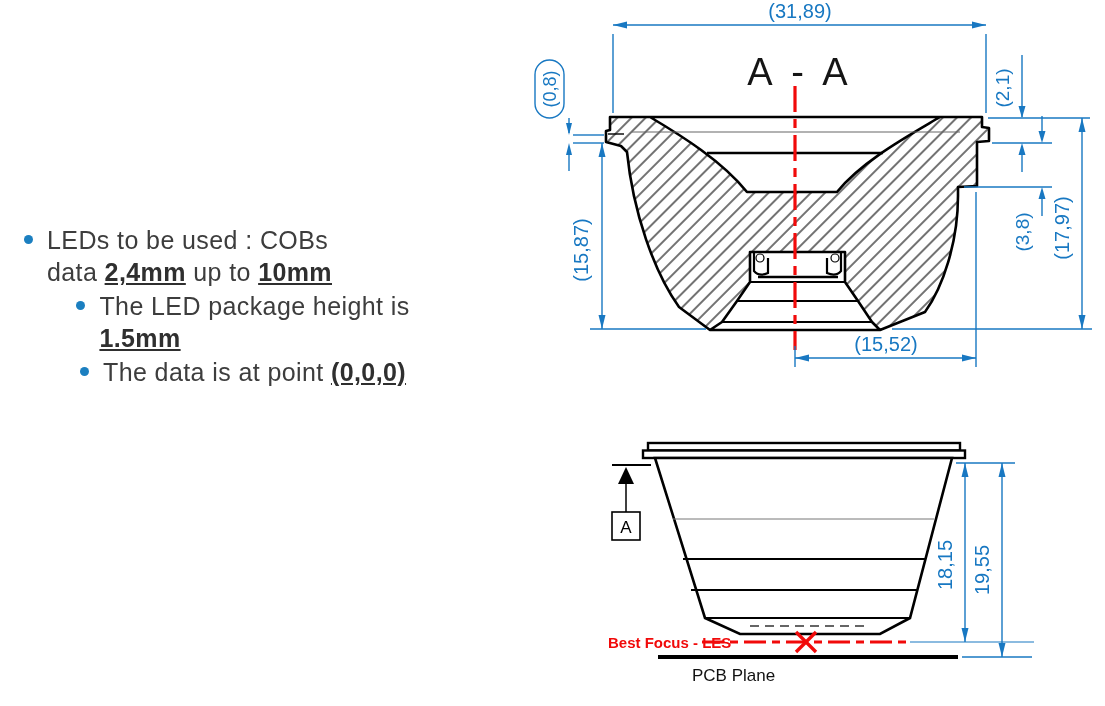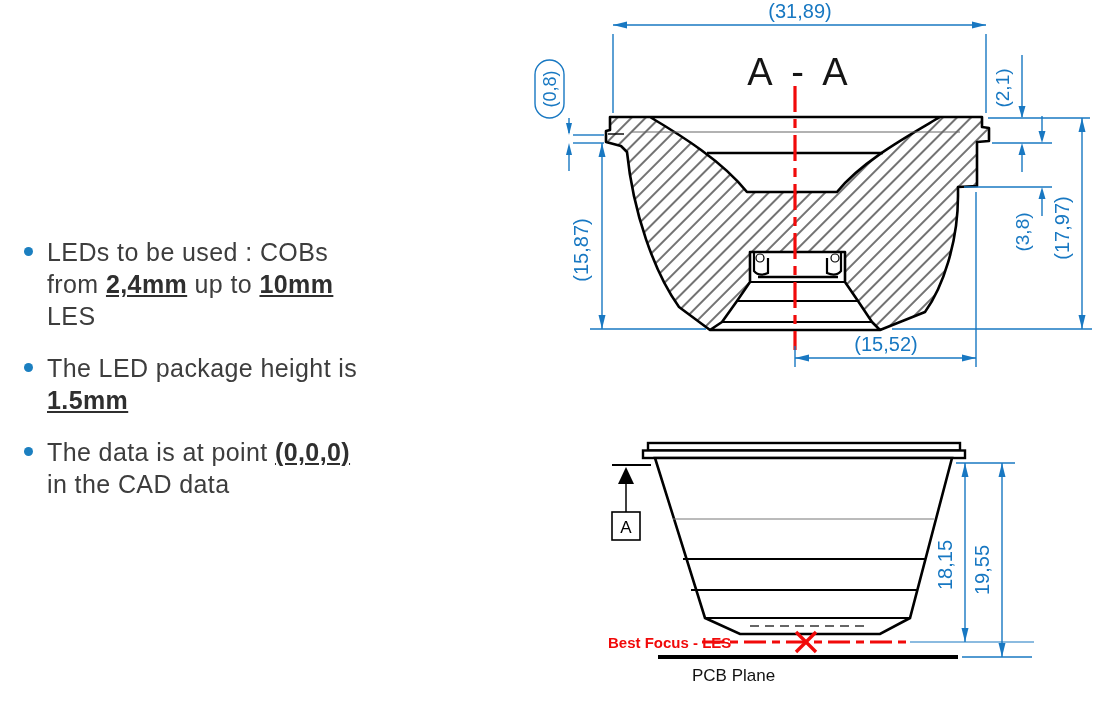--- a/index.html
+++ b/index.html
@@ -1,23 +1,23 @@
 <!DOCTYPE html>
 <html><head>
 <meta charset="utf-8">
 <style>
   html,body{margin:0;padding:0;background:#fff;}
   .canvas{
     position:relative;width:1105px;height:706px;background:#fff;overflow:hidden;
     font-family:"Liberation Sans",sans-serif;
   }
   
-  .notes{position:absolute;left:22px;top:236px;width:440px;}
+  .notes{position:absolute;left:22px;top:224px;width:440px;}
   .note-item{display:flex;align-items:flex-start;}
-  .note-item + .note-item{margin-top:20px;}
+  .note-item + .note-item{margin-top:2px;justify-content:center;}
   .bullet{
     flex:0 0 auto;width:9px;height:9px;border-radius:50%;
     background:#1b7fc0;margin:11px 14px 0 2px;
   }
   .note-text{
     font-size:25px;line-height:32px;color:#3d3d3d;letter-spacing:.4px;
   }
   .note-text .b{font-weight:700;color:#2f2f2f;text-decoration:underline;}
   
   .view{position:absolute;}
@@ -31,38 +31,36 @@
 <body>
 
 <div class="canvas">
 
   <div class="notes">
 
     <div class="note-item">
       <span class="bullet"></span>
       <div class="note-text">
         <div><span>LEDs to be used : COBs</span></div>
-        <div><span>from </span><span class="b">2,4mm</span><span> up to </span><span class="b">10mm</span></div>
-        <div><span>LES</span></div>
+        <div><span>data </span><span class="b">2,4mm</span><span> up to </span><span class="b">10mm</span></div>
       </div>
     </div>
 
     <div class="note-item">
       <span class="bullet"></span>
       <div class="note-text">
         <div><span>The LED package height is</span></div>
         <div><span class="b">1.5mm</span></div>
       </div>
     </div>
 
     <div class="note-item">
       <span class="bullet"></span>
       <div class="note-text">
         <div><span>The data is at point </span><span class="b">(0,0,0)</span></div>
-        <div><span>in the CAD data</span></div>
       </div>
     </div>
 
   </div>
 
   <svg id="top-view" class="view" width="575" height="400" viewBox="0 0 575 400">
     <defs>
       <pattern id="hatch" patternUnits="userSpaceOnUse" width="10" height="10" patternTransform="rotate(-45)">
         <line x1="0" y1="5" x2="10" y2="5" stroke="#000" stroke-width="1.1"></line>
       </pattern>

